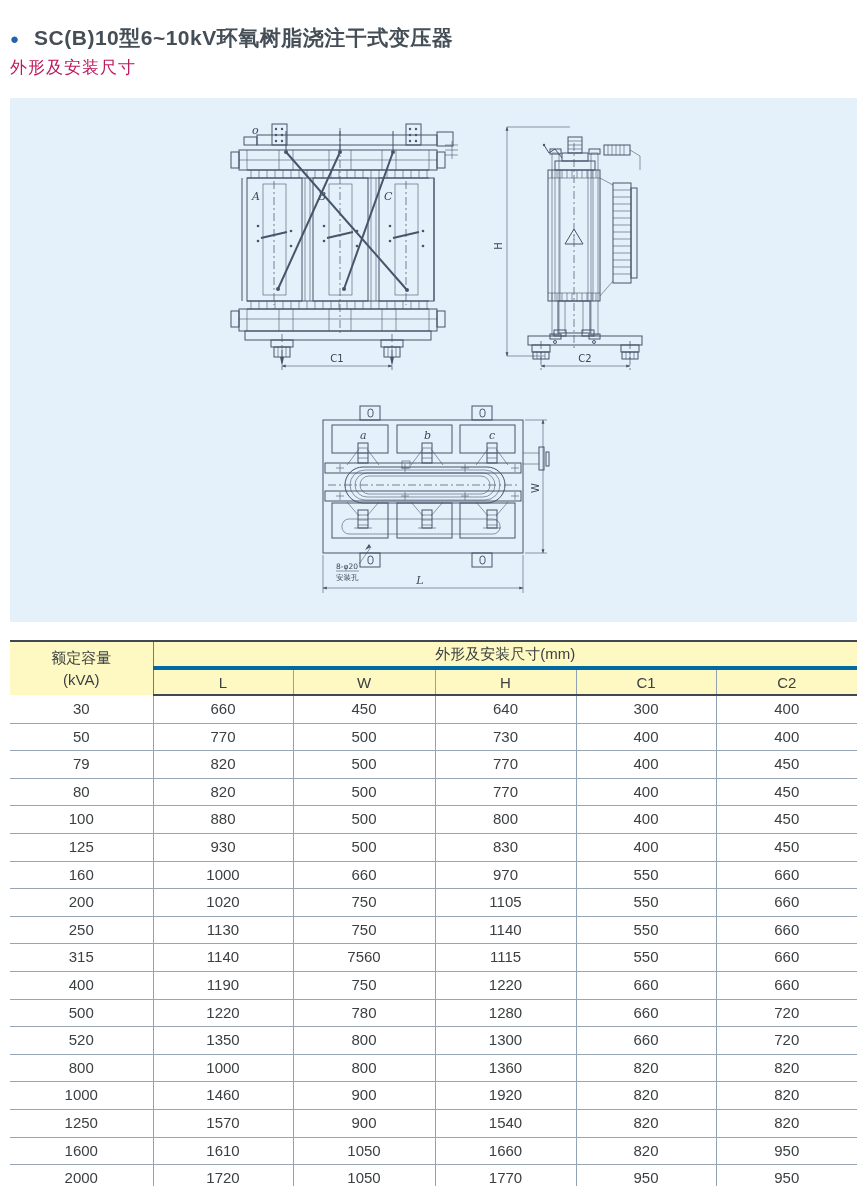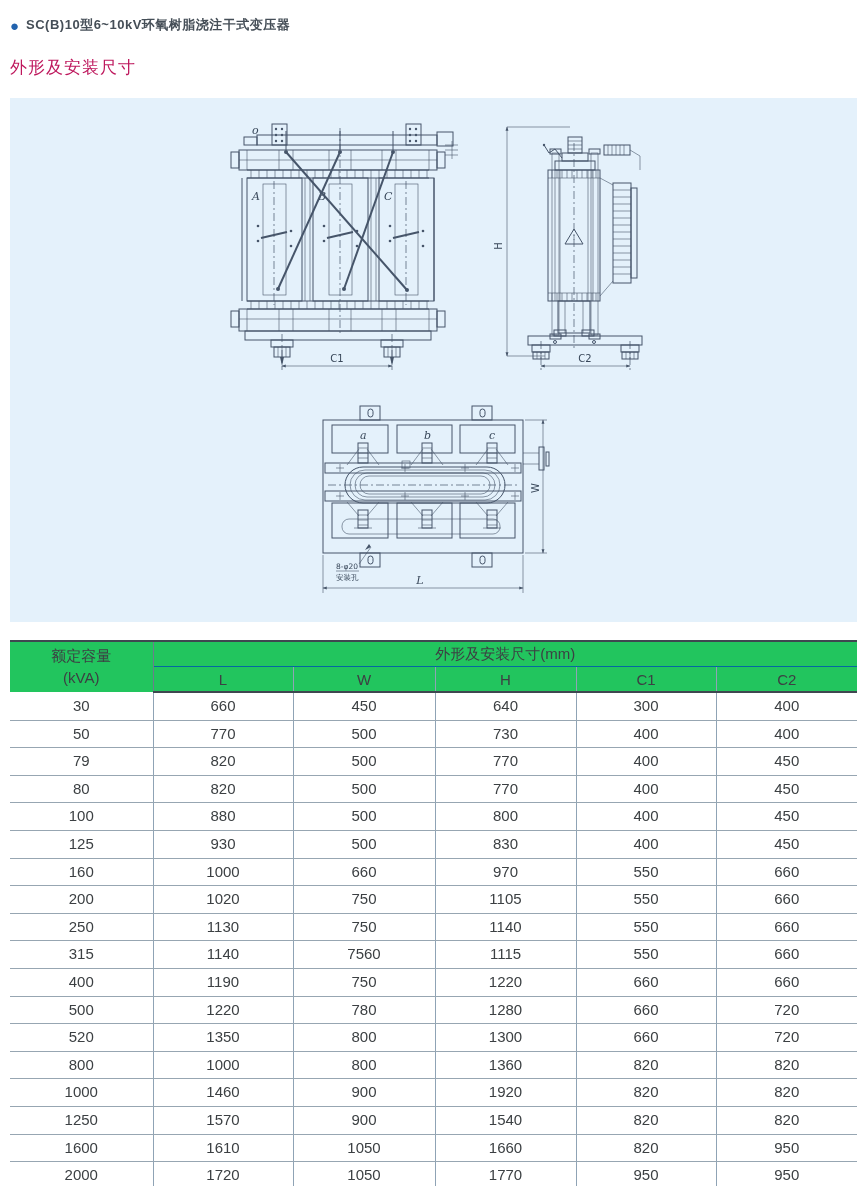--- a/index.html
+++ b/index.html
@@ -1,43 +1,43 @@
 <!DOCTYPE html>
 <html><head>
 <meta charset="utf-8">
 <style>
   html,body{margin:0;padding:0;background:#ffffff;}
   .page{position:relative;width:867px;height:1186px;background:#ffffff;overflow:hidden;
         font-family:"Liberation Sans",sans-serif;}
   
   .title-row{position:absolute;left:10px;top:16px;display:flex;align-items:center;}
   .bullet{color:#2263ae;font-size:15px;margin-right:7px;line-height:1;}
-  .title{margin:0;font-size:13px;font-weight:bold;color:#454e57;letter-spacing:.5px;}
+  .title{margin:8px;font-size:21px;font-weight:bold;color:#454e57;letter-spacing:.5px;}
   .subtitle{position:absolute;left:10px;top:56px;margin:0;font-size:17px;font-weight:normal;
             color:#be185d;letter-spacing:1px;}
   
   .panel{position:absolute;left:10px;top:98px;width:847px;height:524px;background:#e4f1fb;}
   .panel svg{display:block;}
   .lbl{fill:#39485a;stroke:none;font-family:"DejaVu Serif",serif;font-style:italic;font-size:11px;}
   .dimlbl{fill:#39485a;stroke:none;font-family:"DejaVu Sans",sans-serif;font-size:10px;}
   .note{fill:#39485a;stroke:none;font-family:"DejaVu Sans",sans-serif;font-size:7.5px;}
   .t{stroke-width:.6;}
   .w2{stroke-width:2;}
   .fl{fill:#46556a;stroke:none;}
   .dash{stroke-dasharray:8 3 2 3;stroke-width:.7;}
   
   .dim-table{position:absolute;left:10px;top:640px;width:847px;border-collapse:collapse;
              table-layout:fixed;font-size:15px;color:#3c4043;}
   .dim-table{border-top:2px solid #3f4750;border-bottom:2px solid #545c64;}
-  .dim-table th{font-weight:normal;background:#22c55e;text-align:center;}
+  .dim-table th{font-weight:normal;background:#fef9c3;text-align:center;}
   .dim-table td{text-align:center;background:#ffffff;height:24.6px;line-height:24.6px;
                 border-bottom:1px solid #97a6b2;}
   .dim-table th+th, .dim-table td+td{border-left:1px solid #8fa3b5;}
   .dim-table .cap-th{height:44px;vertical-align:middle;line-height:1.45;border-right:1px solid #6c7c8c;}
-  .dim-table .grp-th{height:22px;border-bottom:1px solid #0369a1;margin-left:28px;}
+  .dim-table .grp-th{height:22px;border-bottom:4px solid #0369a1;margin-left:28px;}
   .dim-table .sub-th{height:22px;border-bottom:2px solid #3f4750;}
   .dim-table tr:last-child td{border-bottom:none;}
 </style>
 </head>
 <body>
 
 <div class="page">
 
   <div class="title-row">
     <span class="bullet">●</span>

